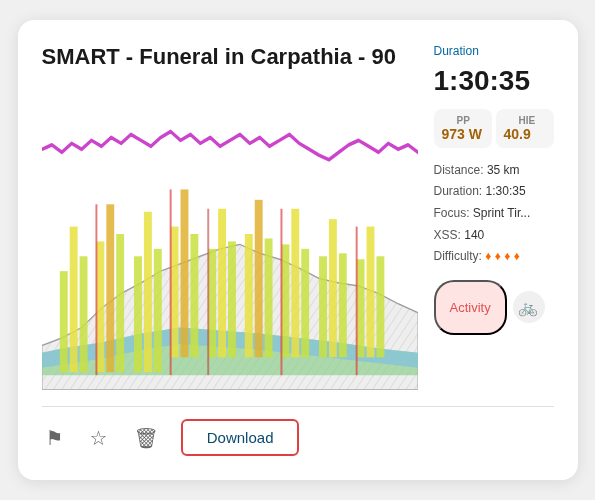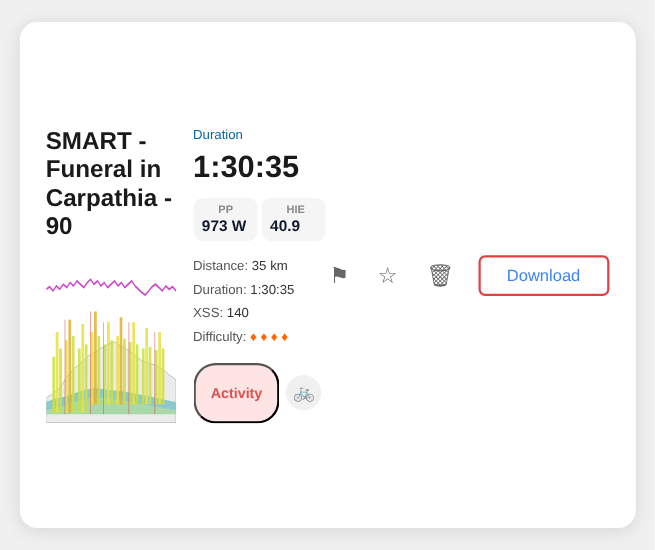--- a/index.html
+++ b/index.html
@@ -13,23 +13,22 @@
       height: 500px;
     }
     .card {
       background: white;
       border-radius: 16px;
       width: 560px;
       min-height: 460px;
       padding: 24px;
       box-shadow: 0 2px 16px rgba(0,0,0,0.1);
       display: flex;
-      flex-direction: row;
+      flex-direction: column;
       gap: 0;
-      align-items: center;
     }
     .top-section {
       display: flex;
       gap: 16px;
       flex: 1;
     }
     .left-panel {
       flex: 1;
       display: flex;
       flex-direction: column;
@@ -79,21 +78,21 @@
     .stat-box-label {
       font-size: 10px;
       color: #888;
       font-weight: 600;
       text-transform: uppercase;
       padding-left: 15px;
     }
     .stat-box-value {
       font-size: 14px;
       font-weight: 700;
-      color: #0f172a;
+      color: #a16207;
     }
     .details-list {
       font-size: 12px;
       color: #333;
       line-height: 1.8;
     }
     .details-list span.label {
       color: #555;
     }
     .details-list span.value {
@@ -109,21 +108,21 @@
       margin-top: 4px;
       align-items: center;
       flex-wrap: nowrap;
     }
     .tag-activity {
       background: #ffe4e4;
       color: #e05050;
       border-radius: 20px;
       padding: 18px 14px;
       font-size: 13px;
-      font-weight: 700;
+      font-weight: 400;
       cursor: pointer;
     }
     .tag-bike {
       background: #f0f0f0;
       border-radius: 50%;
       width: 32px;
       height: 32px;
       display: flex;
       align-items: center;
       justify-content: center;
@@ -144,21 +143,21 @@
       background: none;
       border: none;
       cursor: pointer;
       font-size: 20px;
       color: #666;
       padding: 4px;
     }
     .download-btn {
       background: none;
       border: 2px solid #e04040;
-      color: #3b82f6;
+      color: #0c4a6e;
       border-radius: 6px;
       padding: 8px 24px;
       font-size: 15px;
       font-weight: 500;
       cursor: pointer;
     }
 
     
     .chart-svg {
       width: 100%;
@@ -246,20 +245,21 @@
         </div>
         <div class="stat-box">
           <div class="stat-box-label">HIE</div>
           <div class="stat-box-value">40.9</div>
         </div>
       </div>
 
       <div class="details-list">
         <div><span class="label">Distance:</span> <span class="value">35 km</span></div>
         <div><span class="label">Duration:</span> <span class="value">1:30:35</span></div>
+        <div><span class="label">Focus:</span> <span class="value">Sprint Tir...</span></div>
         <div><span class="label">XSS:</span> <span class="value">140</span></div>
         <div><span class="label">Difficulty:</span> <span class="difficulty-dots">♦ ♦ ♦ ♦</span></div>
       </div>
 
       <div class="tags-row">
         <button class="tag-activity">Activity</button>
         <div class="tag-bike">
           <span>🚲</span>
         </div>
       </div>

